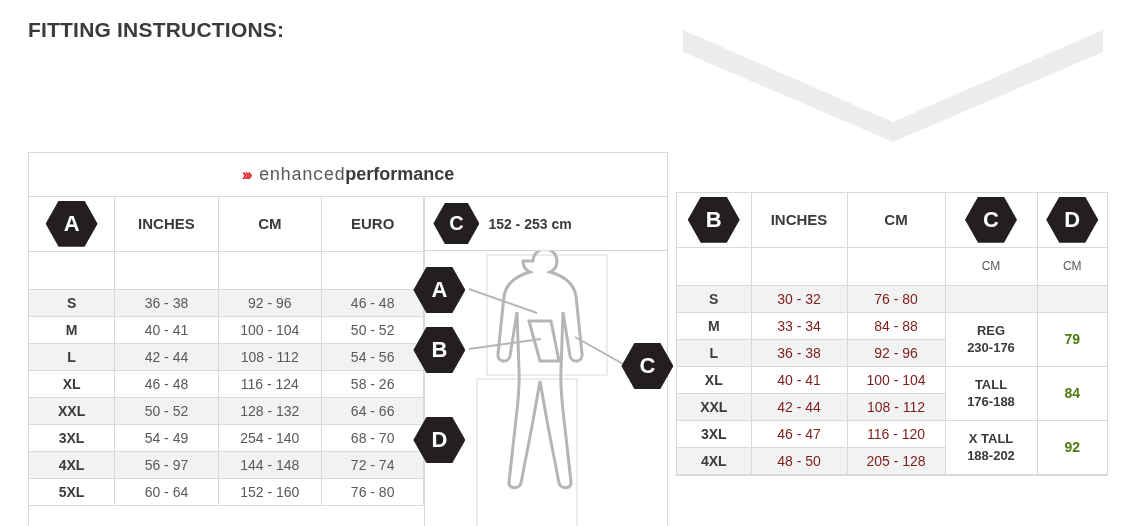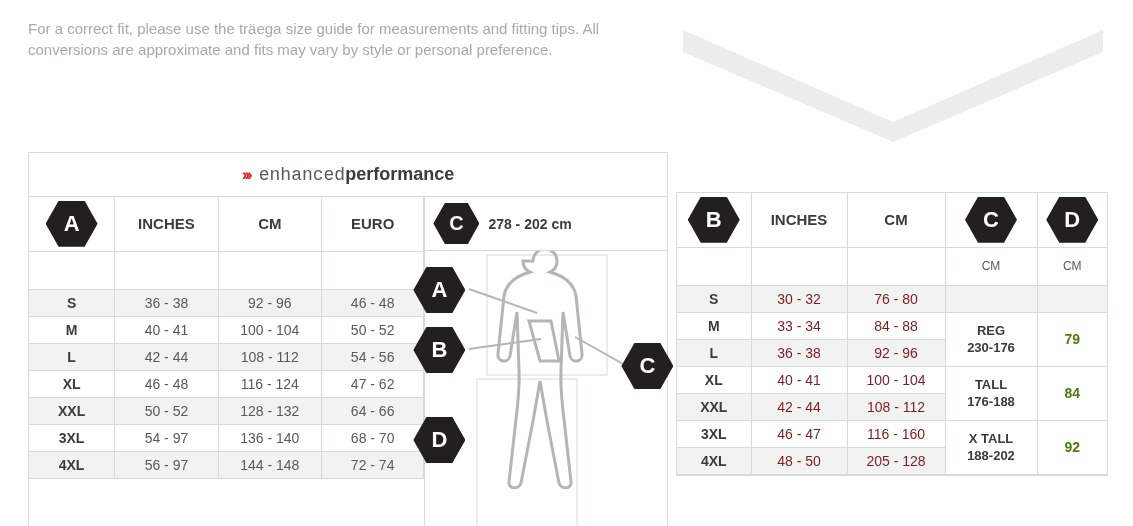--- a/index.html
+++ b/index.html
@@ -178,21 +178,21 @@
   .right-block col.r1 { width: 74px; }
   .right-block col.r2 { width: 96px; }
   .right-block col.r3 { width: 98px; }
   .right-block col.r4 { width: 92px; }
   .right-block col.r5 { width: 70px; }
 </style>
 </head>
 <body>
 
 <div class="header">
-  <p>For a correct fit, please use the träega size guide for measurements and fitting tips. All conversions are approximate and fits may vary by style or personal preference.</p>
+  <h1>FITTING INSTRUCTIONS:</h1>
 </div>
 
 <div class="deco">
   <svg width="420" height="120" viewBox="0 0 420 120" aria-hidden="true">
     <polygon points="0,8 210,100 420,8 420,30 210,120 0,30" fill="#ececec"></polygon>
   </svg>
 </div>
 
 <div class="left-block">
 
@@ -244,48 +244,54 @@
           <tr class="alt">
             <td class="sz">L</td>
             <td>42 - 44</td>
             <td>108 - 112</td>
             <td>54 - 56</td>
           </tr>
           <tr>
             <td class="sz">XL</td>
             <td>46 - 48</td>
             <td>116 - 124</td>
-            <td>47 - 62</td>
+            <td>58 - 26</td>
           </tr>
           <tr class="alt">
             <td class="sz">XXL</td>
             <td>50 - 52</td>
             <td>128 - 132</td>
             <td>64 - 66</td>
           </tr>
           <tr>
             <td class="sz">3XL</td>
-            <td>54 - 97</td>
-            <td>136 - 140</td>
+            <td>54 - 49</td>
+            <td>254 - 140</td>
             <td>68 - 70</td>
           </tr>
           <tr class="alt">
             <td class="sz">4XL</td>
             <td>56 - 97</td>
             <td>144 - 148</td>
             <td>72 - 74</td>
           </tr>
+          <tr>
+            <td class="sz">5XL</td>
+            <td>60 - 64</td>
+            <td>152 - 160</td>
+            <td>76 - 80</td>
+          </tr>
         </tbody>
       </table>
     </div>
 
     <div class="figure-panel">
       <div class="figure-head">
         <span class="hex sm">C</span>
-        <span class="rng">278 - 202 cm</span>
+        <span class="rng">152 - 253 cm</span>
       </div>
       <div class="fig-area">
         <svg width="242" height="290" viewBox="0 0 242 290" aria-hidden="true">
 
           <rect x="62" y="4" width="120" height="120" fill="none" stroke="#d8d9da" stroke-width="1"></rect>
           <rect x="52" y="128" width="100" height="162" fill="none" stroke="#d8d9da" stroke-width="1"></rect>
 
           <path d="M108 10 a12 12 0 0 1 24 0 a12 12 0 0 1 -7 11 c14 4 24 12 26 24 l6 58 c1 8 -10 10 -12 2 l-7 -44 -2 58 c-1 16 1 34 4 58 l6 54 c1 7 -10 8 -12 1 l-12 -62 -7 -40 -7 40 -12 62 c-2 7 -13 6 -12 -1 l6 -54 c3 -24 5 -42 4 -58 l-2 -58 -7 44 c-2 8 -13 6 -12 -2 l6 -58 c2 -12 12 -20 26 -24 a12 12 0 0 1 -7 -11 z" fill="none" stroke="#b3b5b7" stroke-width="3"></path>
 
           <path d="M104 70 l22 0 l8 40 l-19 0 z" fill="none" stroke="#b3b5b7" stroke-width="3"></path>
@@ -375,21 +381,21 @@
 
       <tr class="alt">
         <td class="sz">XXL</td>
         <td>42 - 44</td>
         <td>108 - 112</td>
       </tr>
 
       <tr>
         <td class="sz">3XL</td>
         <td>46 - 47</td>
-        <td>116 - 160</td>
+        <td>116 - 120</td>
         <td class="merge alt" rowspan="2">
           <span class="l1">X TALL</span>
           <span class="l2">188-202</span>
         </td>
         <td class="val" rowspan="2">92</td>
       </tr>
 
       <tr class="alt">
         <td class="sz">4XL</td>
         <td>48 - 50</td>

